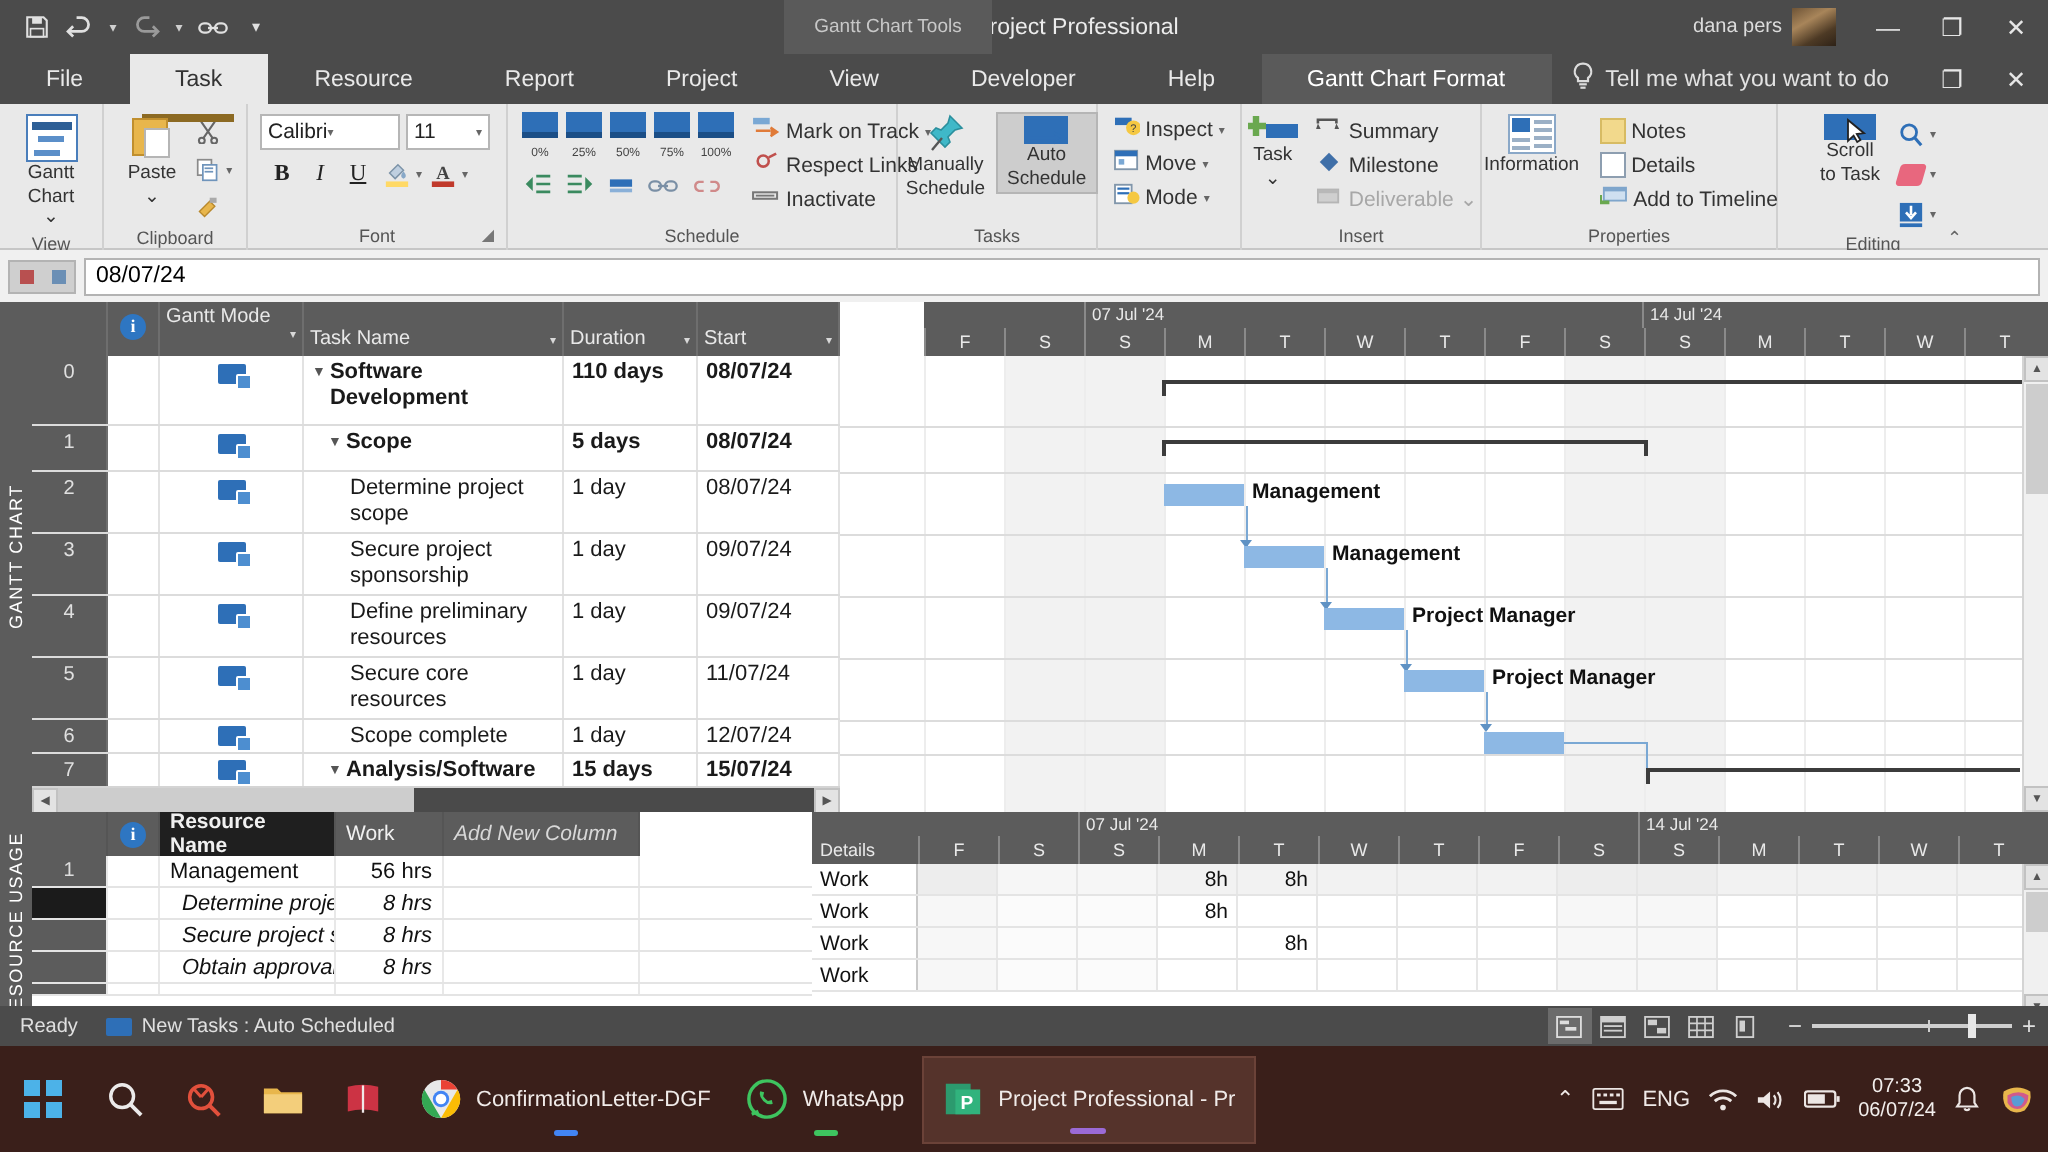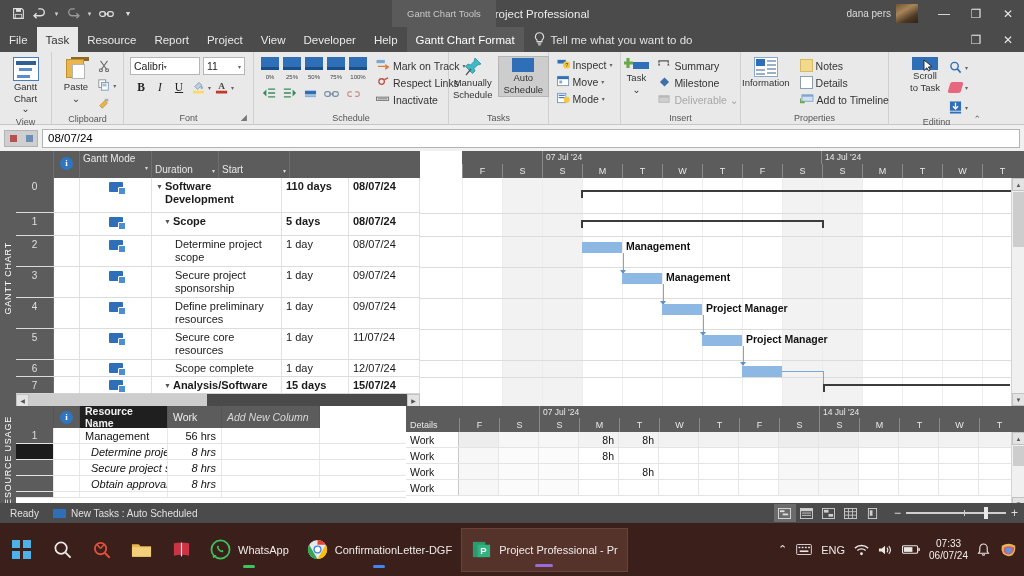--- a/index.html
+++ b/index.html
@@ -46,21 +46,21 @@
     width: 32px; height: 27px; display: flex; align-items: center; justify-content: center;
     color: #e6e6e6; font-size: 12px; cursor: pointer;
   }
 
   
   .tabbar {
     position: absolute; top: 27px; left: 0; width: 1024px; height: 25px;
     background: #4b4b4b; display: flex; align-items: stretch;
   }
   .tab {
-    padding: 0 9px; display: flex; align-items: center;
+    padding: 0 23px; display: flex; align-items: center;
     font-size: 11.5px; color: #e9e9e9; cursor: pointer; white-space: nowrap;
   }
   .tab.active { background: #e9e9e9; color: #333; }
   .tab.ctx { background: #5a5a5a; color: #fff; }
   .tellme {
     display: flex; align-items: center; gap: 6px; padding: 0 10px;
     font-size: 11.5px; color: #e2e2e2; cursor: pointer;
   }
   .tab-right {
     position: absolute; right: 0; top: 0; height: 25px; display: flex; align-items: center;
@@ -754,20 +754,24 @@
     <div class="grid" style="width:404px">
       <div class="grid-head">
         <div class="gh" style="width:38px"></div>
         <div class="gh" style="width:26px;justify-content:center;align-items:center;">
           <span style="width:13px;height:13px;border-radius:50%;background:#2e76c2;color:#fff;font-size:9px;font-weight:bold;display:flex;align-items:center;justify-content:center;font-family:'Liberation Serif',serif;">i</span>
         </div>
         <div class="gh two" style="width:72px">
           <span>Gantt Mode</span>
           <span class="hdrop">▾</span>
         </div>
+        <div class="gh" style="width:130px">
+          <span>Task Name</span>
+          <span class="hdrop">▾</span>
+        </div>
         <div class="gh" style="width:67px">
           <span>Duration</span>
           <span class="hdrop">▾</span>
         </div>
         <div class="gh" style="width:71px">
           <span>Start</span>
           <span class="hdrop">▾</span>
         </div>
       </div>
 
@@ -1243,39 +1247,39 @@
     </div>
     <div class="tb-item" style="padding:0 10px;">
       <svg width="19" height="18" viewBox="0 0 20 18">
           <path d="M2 2 q8 -2 16 0 v13 q-8 -2 -16 0 z" fill="#cc3344"></path>
           <path d="M10 1.3 v14.4" stroke="#f0e8e8" stroke-width="1.2"></path>
         </svg>
     </div>
 
     <div class="tb-item">
       <svg width="21" height="21" viewBox="0 0 22 22">
-          <circle cx="11" cy="11" r="9.5" fill="none" stroke="#3ec45f" stroke-width="1.8"></circle>
-          <path d="M7.5 7 q-1 2.5 1.5 5 q2.5 2.5 5 1.5 l-0.5 -2 l-2 0.5 q-1.5 -1 -2.5 -2.5 l0.5 -2 z" fill="#3ec45f"></path>
-          <path d="M3 19 l3.5 -1.5" stroke="#3ec45f" stroke-width="1.8"></path>
-        </svg>
-      <span class="tb-label">WhatsApp</span>
-      <span class="tb-dot" style="background:#3ec45f;"></span>
-    </div>
-
-    <div class="tb-item">
-      <svg width="21" height="21" viewBox="0 0 22 22">
           <circle cx="11" cy="11" r="10" fill="#e8e8e8"></circle>
           <path d="M11 1 A10 10 0 0 1 19.7 6 L11 6 z" fill="#ea4335"></path>
           <path d="M19.7 6 A10 10 0 0 1 11 21 L15.4 13.5 z" fill="#fbbc05"></path>
           <path d="M11 21 A10 10 0 0 1 2.3 6 L6.6 13.5 z" fill="#34a853"></path>
           <circle cx="11" cy="11" r="4.3" fill="#4285f4"></circle>
           <circle cx="11" cy="11" r="2.8" fill="#fff"></circle>
         </svg>
       <span class="tb-label">ConfirmationLetter-DGF</span>
       <span class="tb-dot" style="background:#4285f4;"></span>
+    </div>
+
+    <div class="tb-item">
+      <svg width="21" height="21" viewBox="0 0 22 22">
+          <circle cx="11" cy="11" r="9.5" fill="none" stroke="#3ec45f" stroke-width="1.8"></circle>
+          <path d="M7.5 7 q-1 2.5 1.5 5 q2.5 2.5 5 1.5 l-0.5 -2 l-2 0.5 q-1.5 -1 -2.5 -2.5 l0.5 -2 z" fill="#3ec45f"></path>
+          <path d="M3 19 l3.5 -1.5" stroke="#3ec45f" stroke-width="1.8"></path>
+        </svg>
+      <span class="tb-label">WhatsApp</span>
+      <span class="tb-dot" style="background:#3ec45f;"></span>
     </div>
 
 
     <div class="tb-item active">
       <svg width="21" height="21" viewBox="0 0 22 22">
           <rect x="2" y="3" width="13" height="16" fill="#2c9a6e"></rect>
           <rect x="7" y="6" width="13" height="13" fill="#31b37d"></rect>
           <text x="13" y="16" font-size="10" font-family="Liberation Sans, sans-serif" fill="#fff" font-weight="bold" text-anchor="middle">P</text>
         </svg>
       <span class="tb-label" style="max-width:135px">Project Professional - Pr</span>

